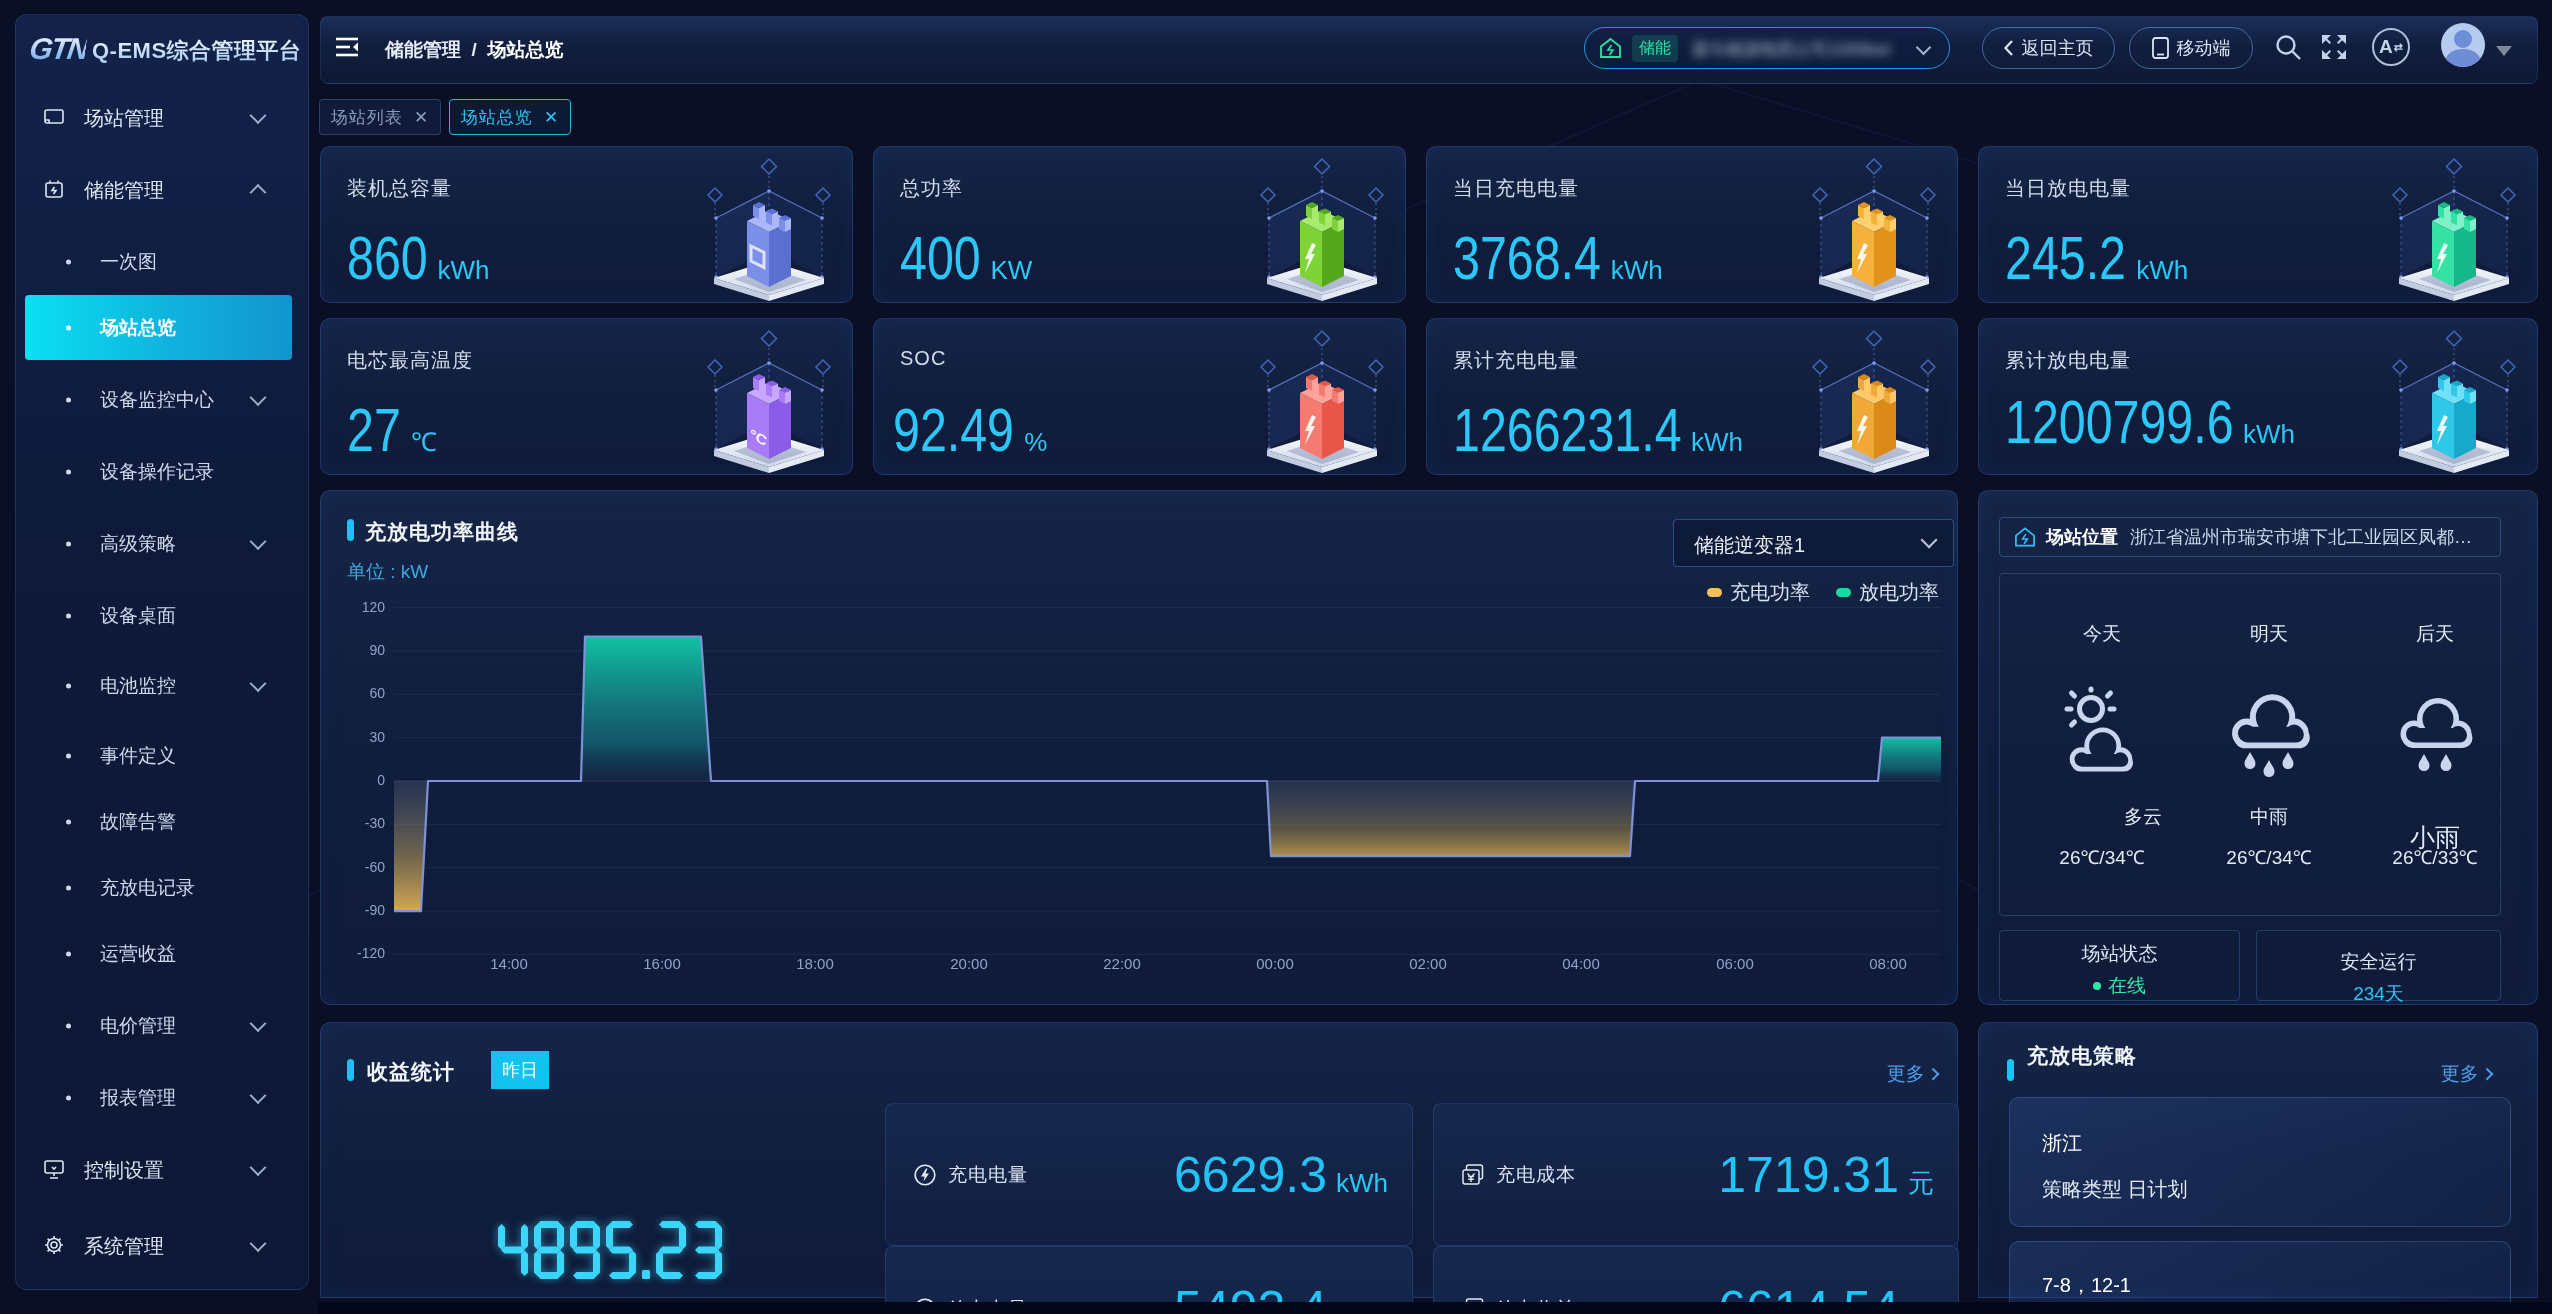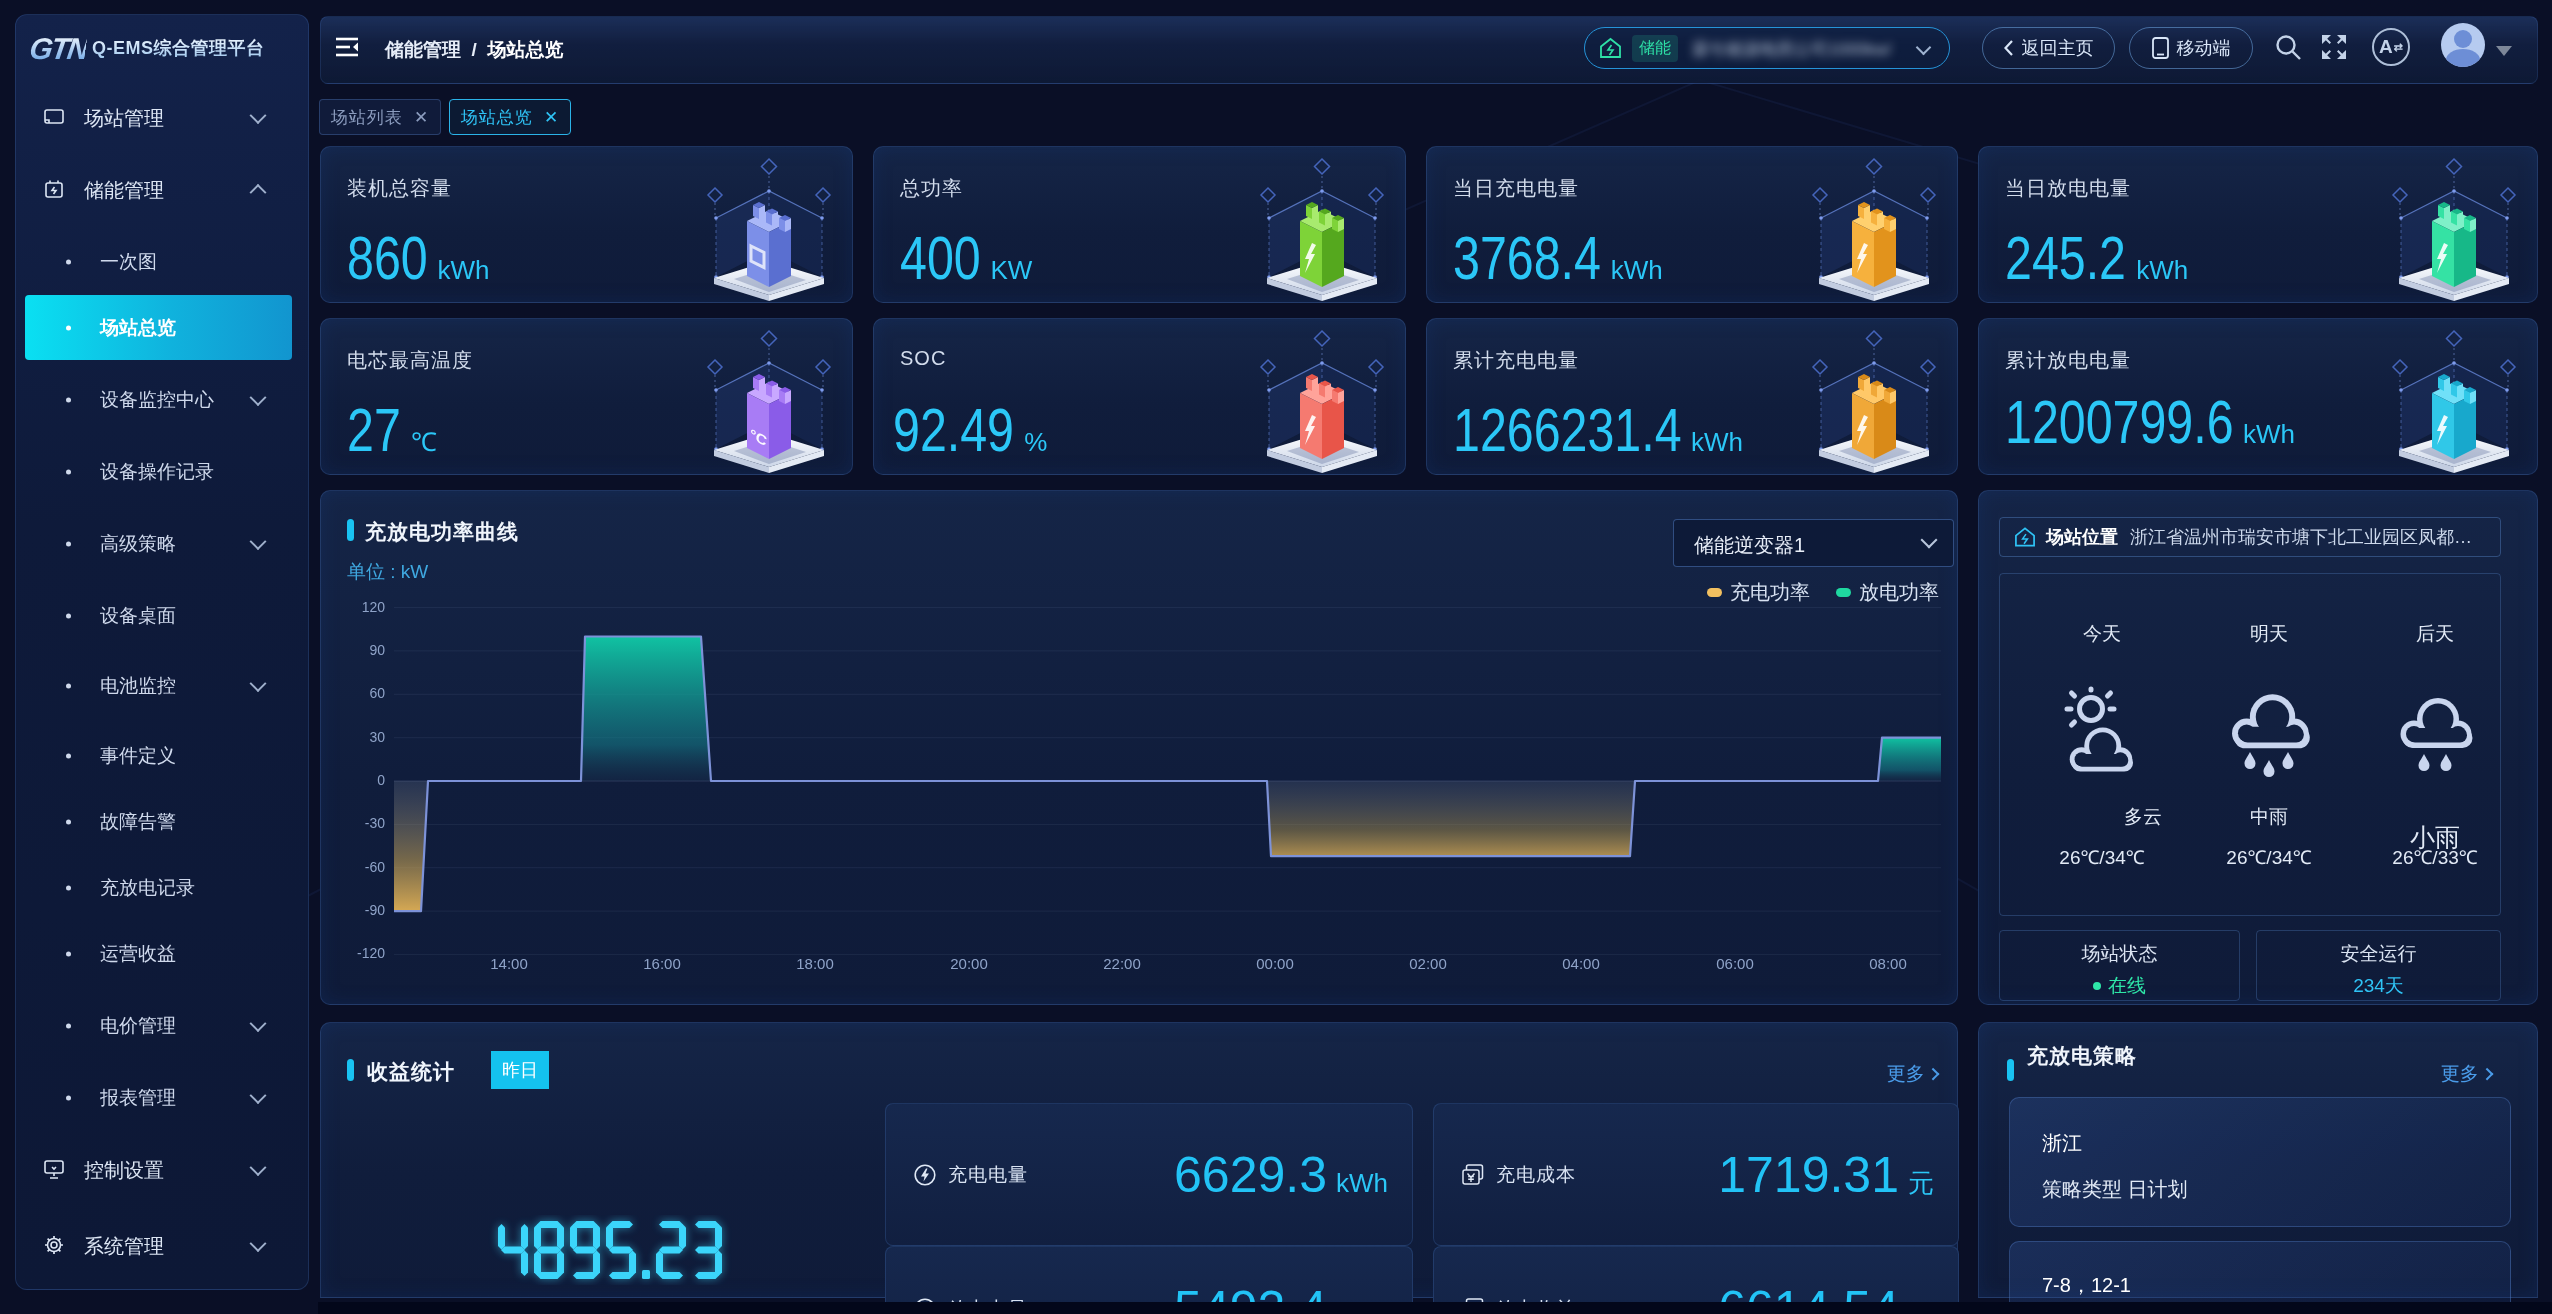--- a/index.html
+++ b/index.html
@@ -37,21 +37,21 @@
       </linearGradient>
     </defs>
 <g stroke="#141f44" stroke-width="2" fill="none" opacity=".5">
 <path d="M1200 300 L1700 80 L2300 260"></path>
 <path d="M300 900 L800 640 L1400 880 L1900 660"></path>
 <path d="M1450 980 L1750 760 L2100 960"></path>
 </g>
 </svg>
 <div class="abs" style="left:15px;top:14px;width:294px;height:1276px;background:linear-gradient(180deg,#13224a 0%,#0e1a3a 40%,#0d1836 100%);border:1px solid rgba(80,130,210,.22);border-radius:12px"></div>
 <div class="abs" style="left:30px;top:32px;width:56px;height:30px;font:italic 800 30px 'Liberation Sans';letter-spacing:-2px;background:linear-gradient(180deg,#ffffff,#6fa8e8);-webkit-background-clip:text;background-clip:text;color:transparent;transform:skewX(-8deg)">GTN</div>
-<div class="abs" style="left:92px;top:36px;font-size:18px;font-weight:700;letter-spacing:.5px;background:linear-gradient(180deg,#f2f8ff,#9cc6ee);-webkit-background-clip:text;background-clip:text;color:transparent">Q-EMS综合管理平台</div>
+<div class="abs" style="left:92px;top:36px;font-size:22px;font-weight:700;letter-spacing:.5px;background:linear-gradient(180deg,#f2f8ff,#9cc6ee);-webkit-background-clip:text;background-clip:text;color:transparent">Q-EMS综合管理平台</div>
 <svg class="abs" style="left:44px;top:107px" width="20" height="20" viewBox="0 0 20 20" fill="none" stroke="#dde6f4" stroke-width="1.6">
     <rect x="1" y="3" width="18" height="13" rx="2"></rect>
     <path d="M5 16 v-3 h-4"></path>
   </svg>
 <div class="menu-top" style="top:118px">场站管理</div>
 <div class="chev" style="top:118px"></div>
 <svg class="abs" style="left:44px;top:179px" width="20" height="20" viewBox="0 0 20 20" fill="none" stroke="#dde6f4" stroke-width="1.6">
     <rect x="2" y="4" width="16" height="14" rx="2"></rect>
     <path d="M6 4 V1.5 M14 4 V1.5"></path>
     <path d="M10.5 8 l-2.5 3.5 h4 l-2.5 3.5" fill="none"></path>
@@ -647,21 +647,21 @@
         </g>
       </g>
       <path transform="translate(34,70)" d="M0 0 c-3 6 -5.5 8 -5.5 11.5 a5.5 5.5 0 0 0 11 0 c0 -3.5 -2.5 -5.5 -5.5 -11.5z" fill="#c9d5ee" stroke="none"></path>
       <path transform="translate(56,70)" d="M0 0 c-3 6 -5.5 8 -5.5 11.5 a5.5 5.5 0 0 0 11 0 c0 -3.5 -2.5 -5.5 -5.5 -11.5z" fill="#c9d5ee" stroke="none"></path>
     </svg>
     <div style="position:absolute;left:20px;top:439px;width:241px;height:71px;border:1px solid rgba(90,140,210,.3);border-radius:4px;text-align:center">
 <div style="margin-top:10px;font-size:19px;color:#dbe4f2">场站状态</div>
 <div style="margin-top:6px;font-size:19px;color:#2ee6a8"><span style="display:inline-block;width:8px;height:8px;border-radius:50%;background:#2ee6a8;vertical-align:2px;margin-right:7px"></span>在线</div>
     </div>
     <div style="position:absolute;left:277px;top:439px;width:245px;height:71px;border:1px solid rgba(90,140,210,.3);border-radius:4px;text-align:center">
-<div style="margin-top:10px;font-size:19px;color:#dbe4f2">安全运行</div>
+<div style="margin-top:18px;font-size:19px;color:#dbe4f2">安全运行</div>
 <div style="margin-top:6px;font-size:19px;color:#2fc3f5">234天</div>
     </div>
   </div>
 <div class="card" style="left:320px;top:1022px;width:1638px;height:276px;border-bottom-left-radius:0;border-bottom-right-radius:0">
     <div class="cyanbar" style="left:26px;top:36px"></div>
     <div style="position:absolute;left:46px;top:35px;font-size:21px;font-weight:700;color:#f0f5fc;letter-spacing:1px">收益统计</div>
     <div style="position:absolute;left:170px;top:28px;width:58px;height:38px;background:#14c2ef;color:#fff;font-size:18px;display:flex;align-items:center;justify-content:center">昨日</div>
     <div style="position:absolute;right:18px;top:38px;font-size:19px;color:#4a9be8">更多 <span style="display:inline-block;width:9px;height:9px;transform:rotate(-45deg) translateY(-2px);border-right:2px solid #4a9be8;border-bottom:2px solid #4a9be8"></span></div>
     <svg style="position:absolute;left:177px;top:198px;overflow:visible" width="230" height="58">
 <g fill="#3bd5fa" opacity=".55" filter="url(#lcdblur)">

